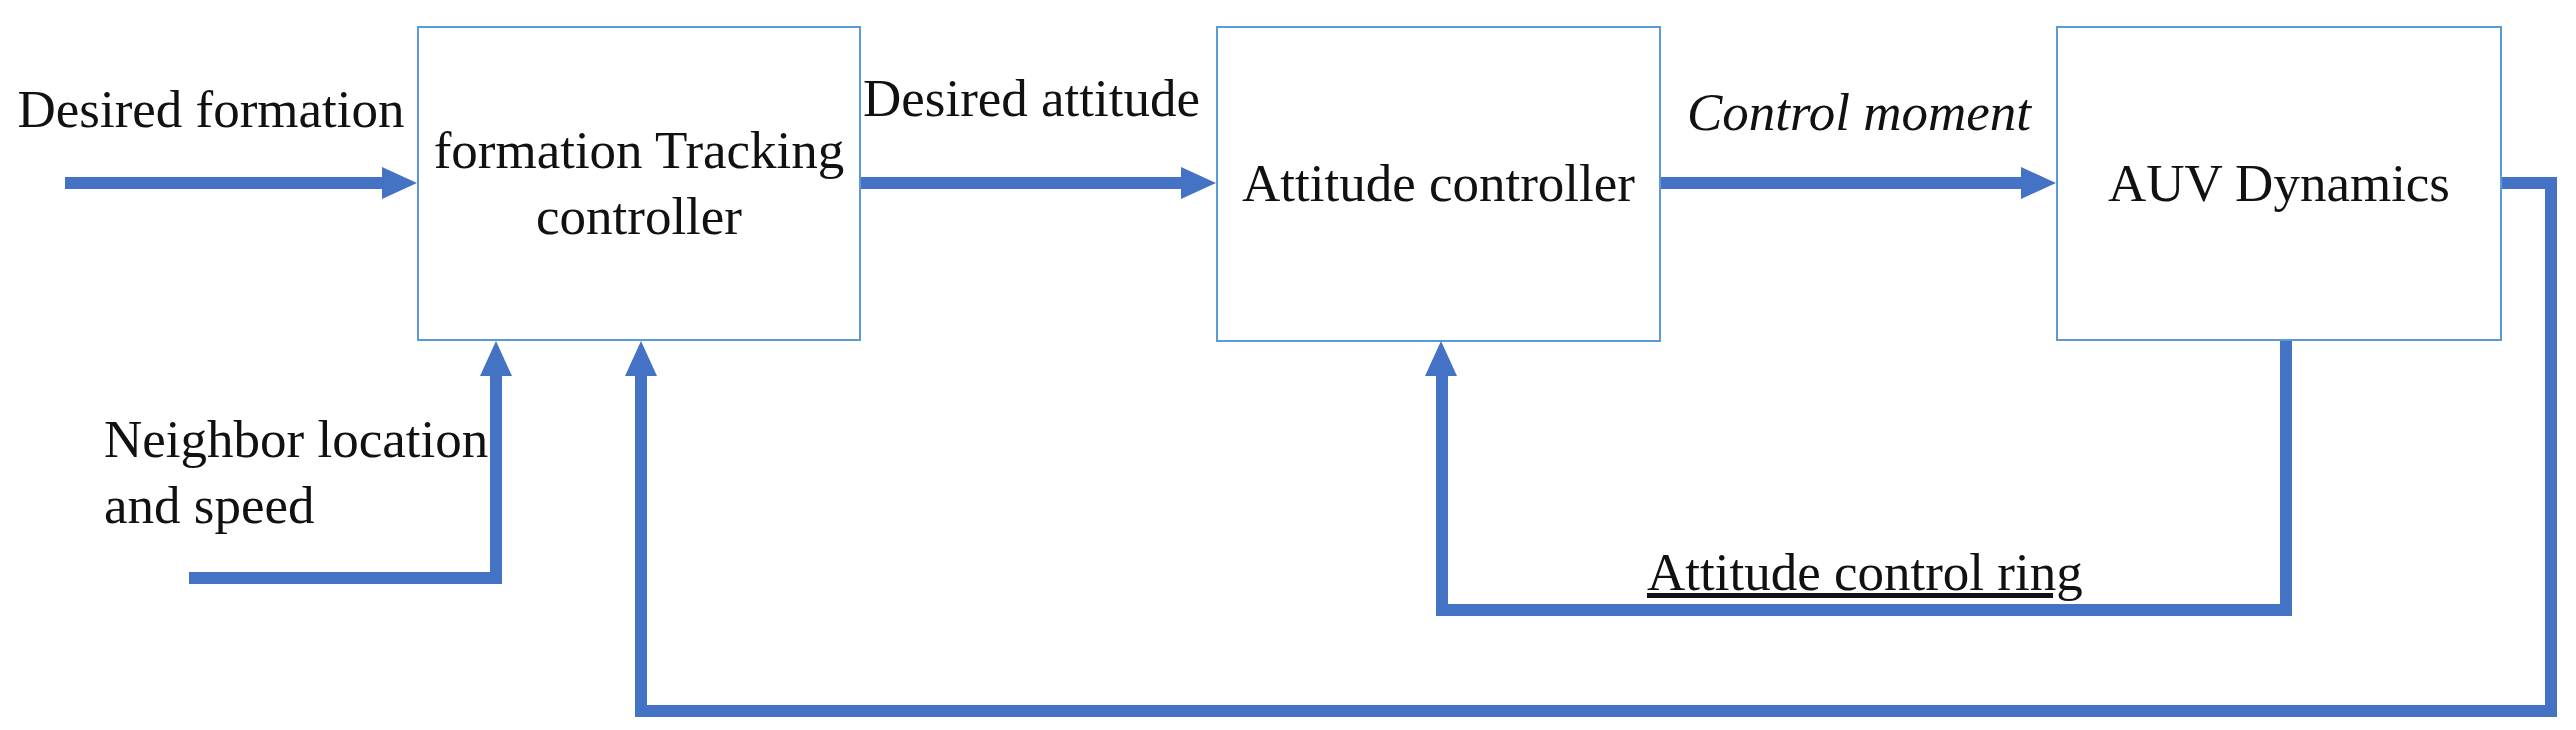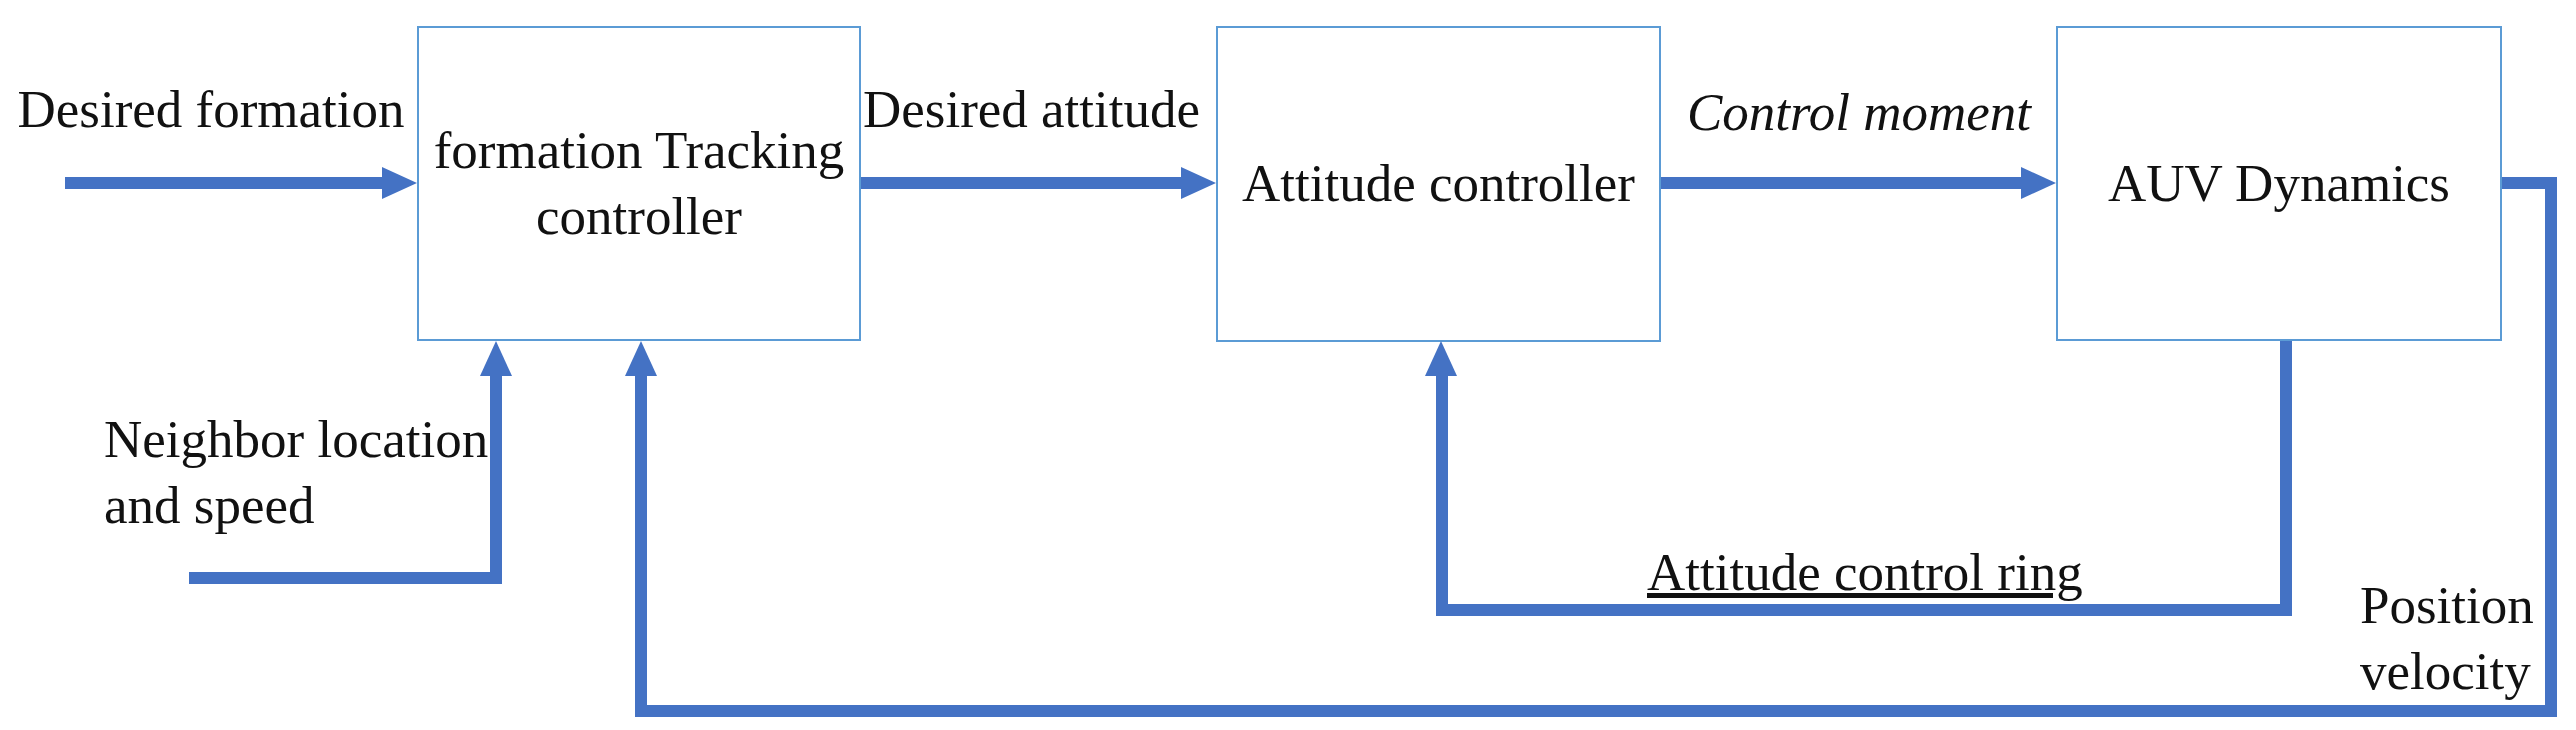--- a/index.html
+++ b/index.html
@@ -61,21 +61,21 @@
   .hu-att   { left: 1425px; top: 341px; }
 
   
   .lbl {
     position: absolute;
     font-size: 53px; line-height: 1.25; color: var(--text, #111);
     white-space: nowrap;
   }
   .lbl.wrap { white-space: normal; }
   .l-desired-formation { left: 17.5px;   top: 76px; text-align: right; }
-  .l-desired-attitude  { left: 863px; top: 76px; }
+  .l-desired-attitude  { left: 863px; top: 65px; }
   .l-control-moment    { left: 1687px; top: 79px; font-style: italic; }
   .l-neighbor          { left: 63px;   top: 406px; width: 417px; margin-left: 41px; }
   .l-trajectory        { left: 773px; top: 626px; }
   .l-attitude-ring     { left: 1647px; top: 539px; text-decoration: underline; }
   .l-position-velocity { left: 2360px; top: 572px; width: 192px; }
 </style>
 </head>
 <body>
 
 <div class="canvas">
@@ -112,16 +112,15 @@
 
   <div class="h-line neigh-h"></div>
   <div class="v-line neigh-v"></div>
   <div class="head-up hu-neigh"></div>
 
   <div class="lbl l-desired-formation">Desired formation</div>
   <div class="lbl l-desired-attitude">Desired attitude</div>
   <div class="lbl l-control-moment">Control moment</div>
   <div class="lbl wrap l-neighbor">Neighbor location and speed</div>
   <div class="lbl l-attitude-ring">Attitude control ring</div>
-  <div class="lbl wrap l-position-velocity">Position velocity</div>
 
 </div>
 
 
 </body></html>

